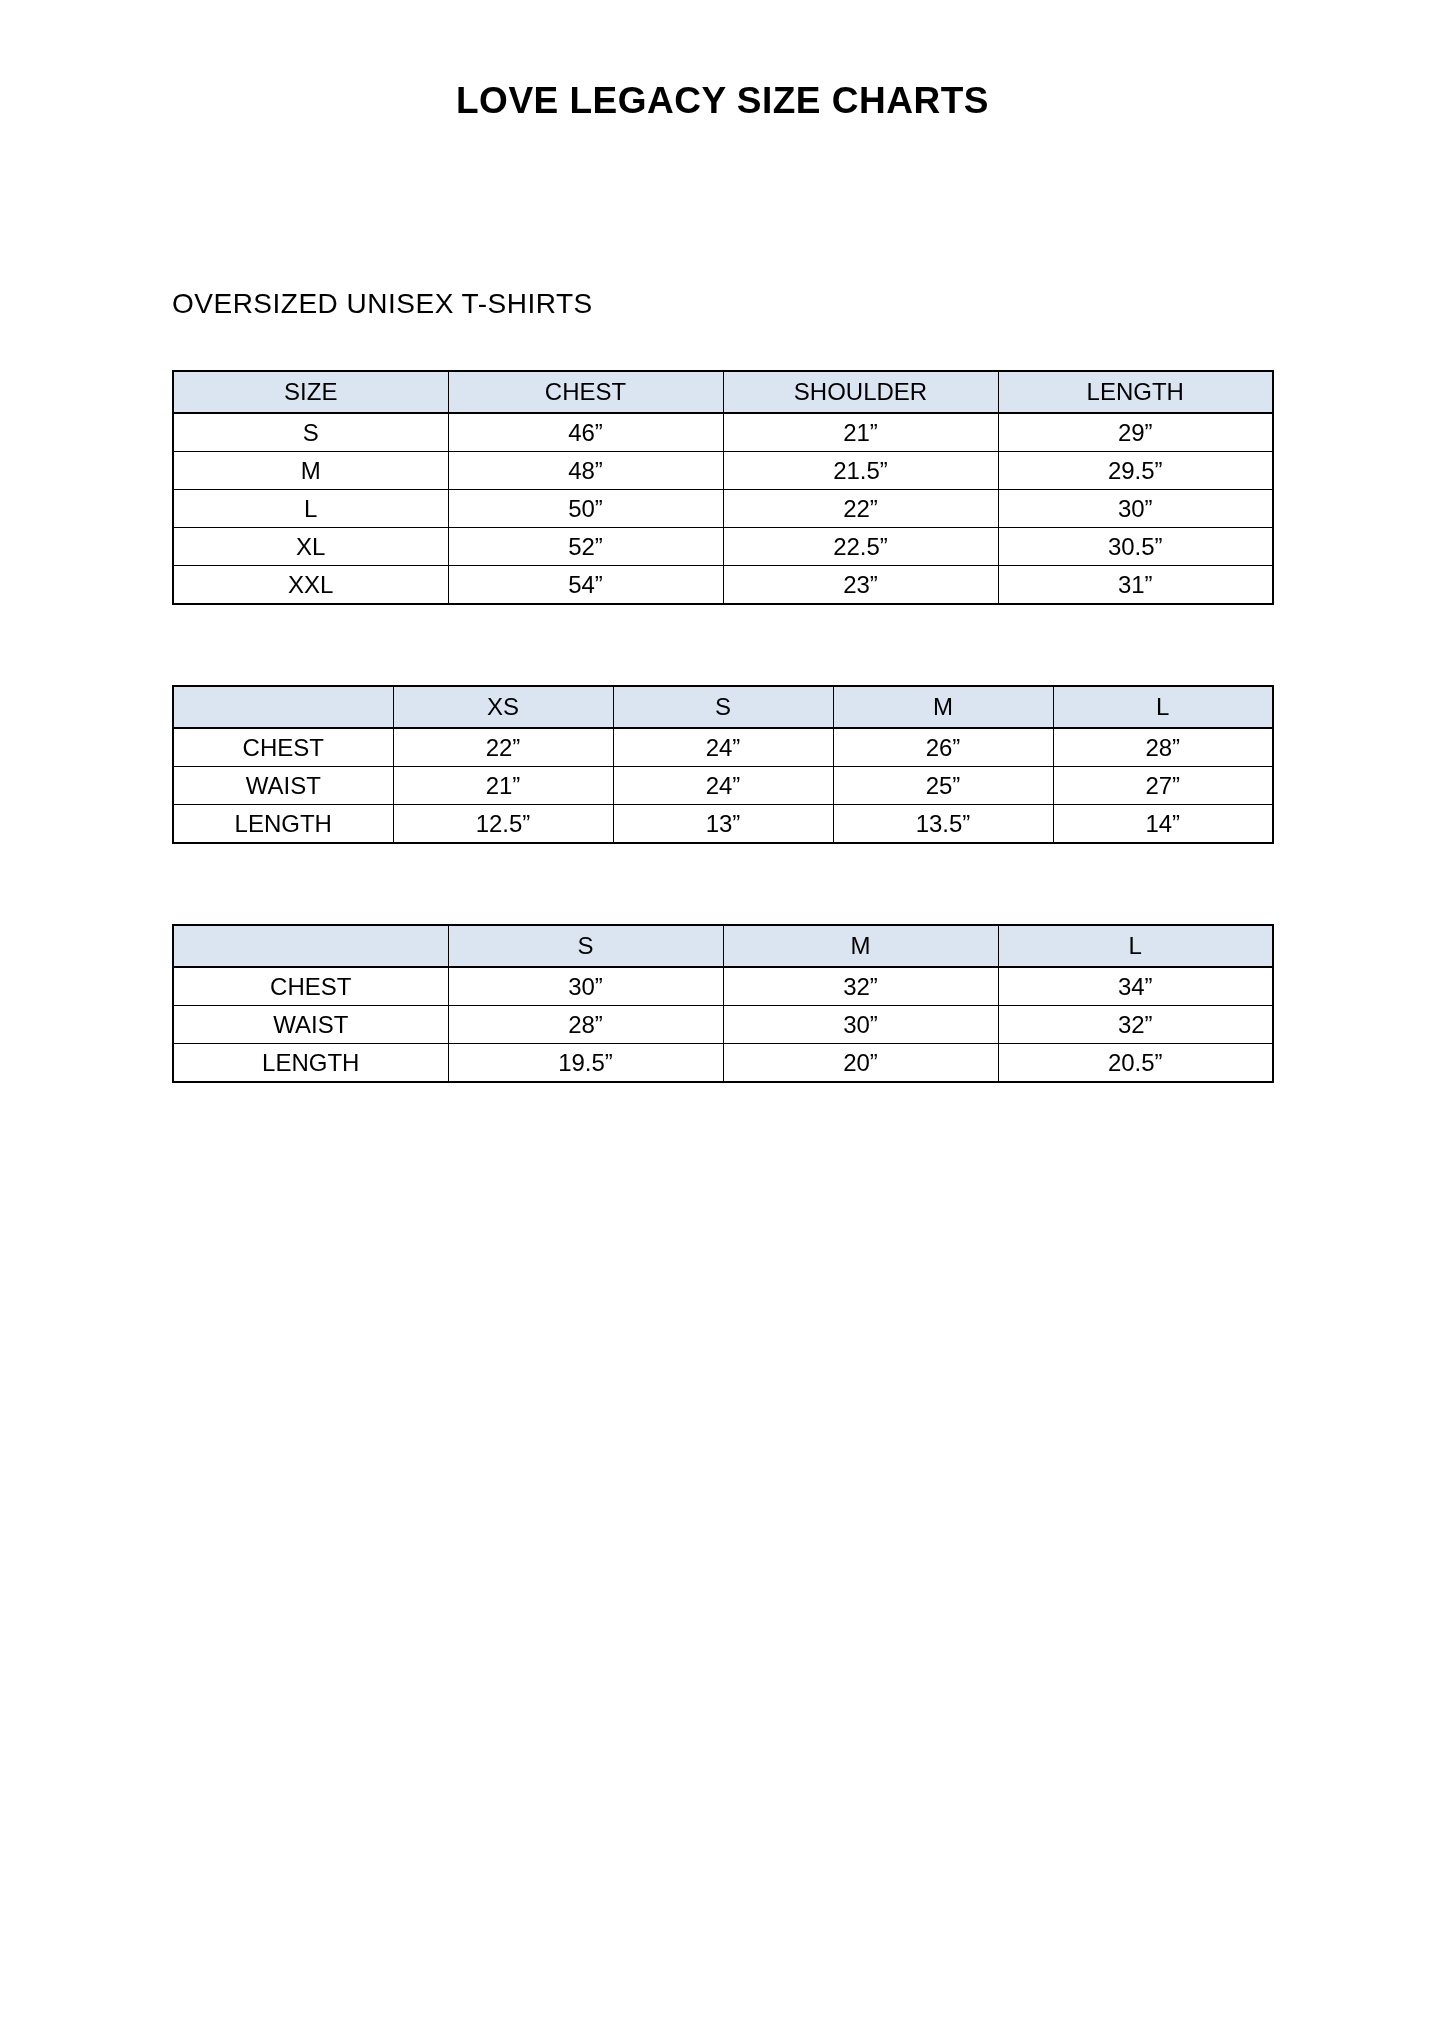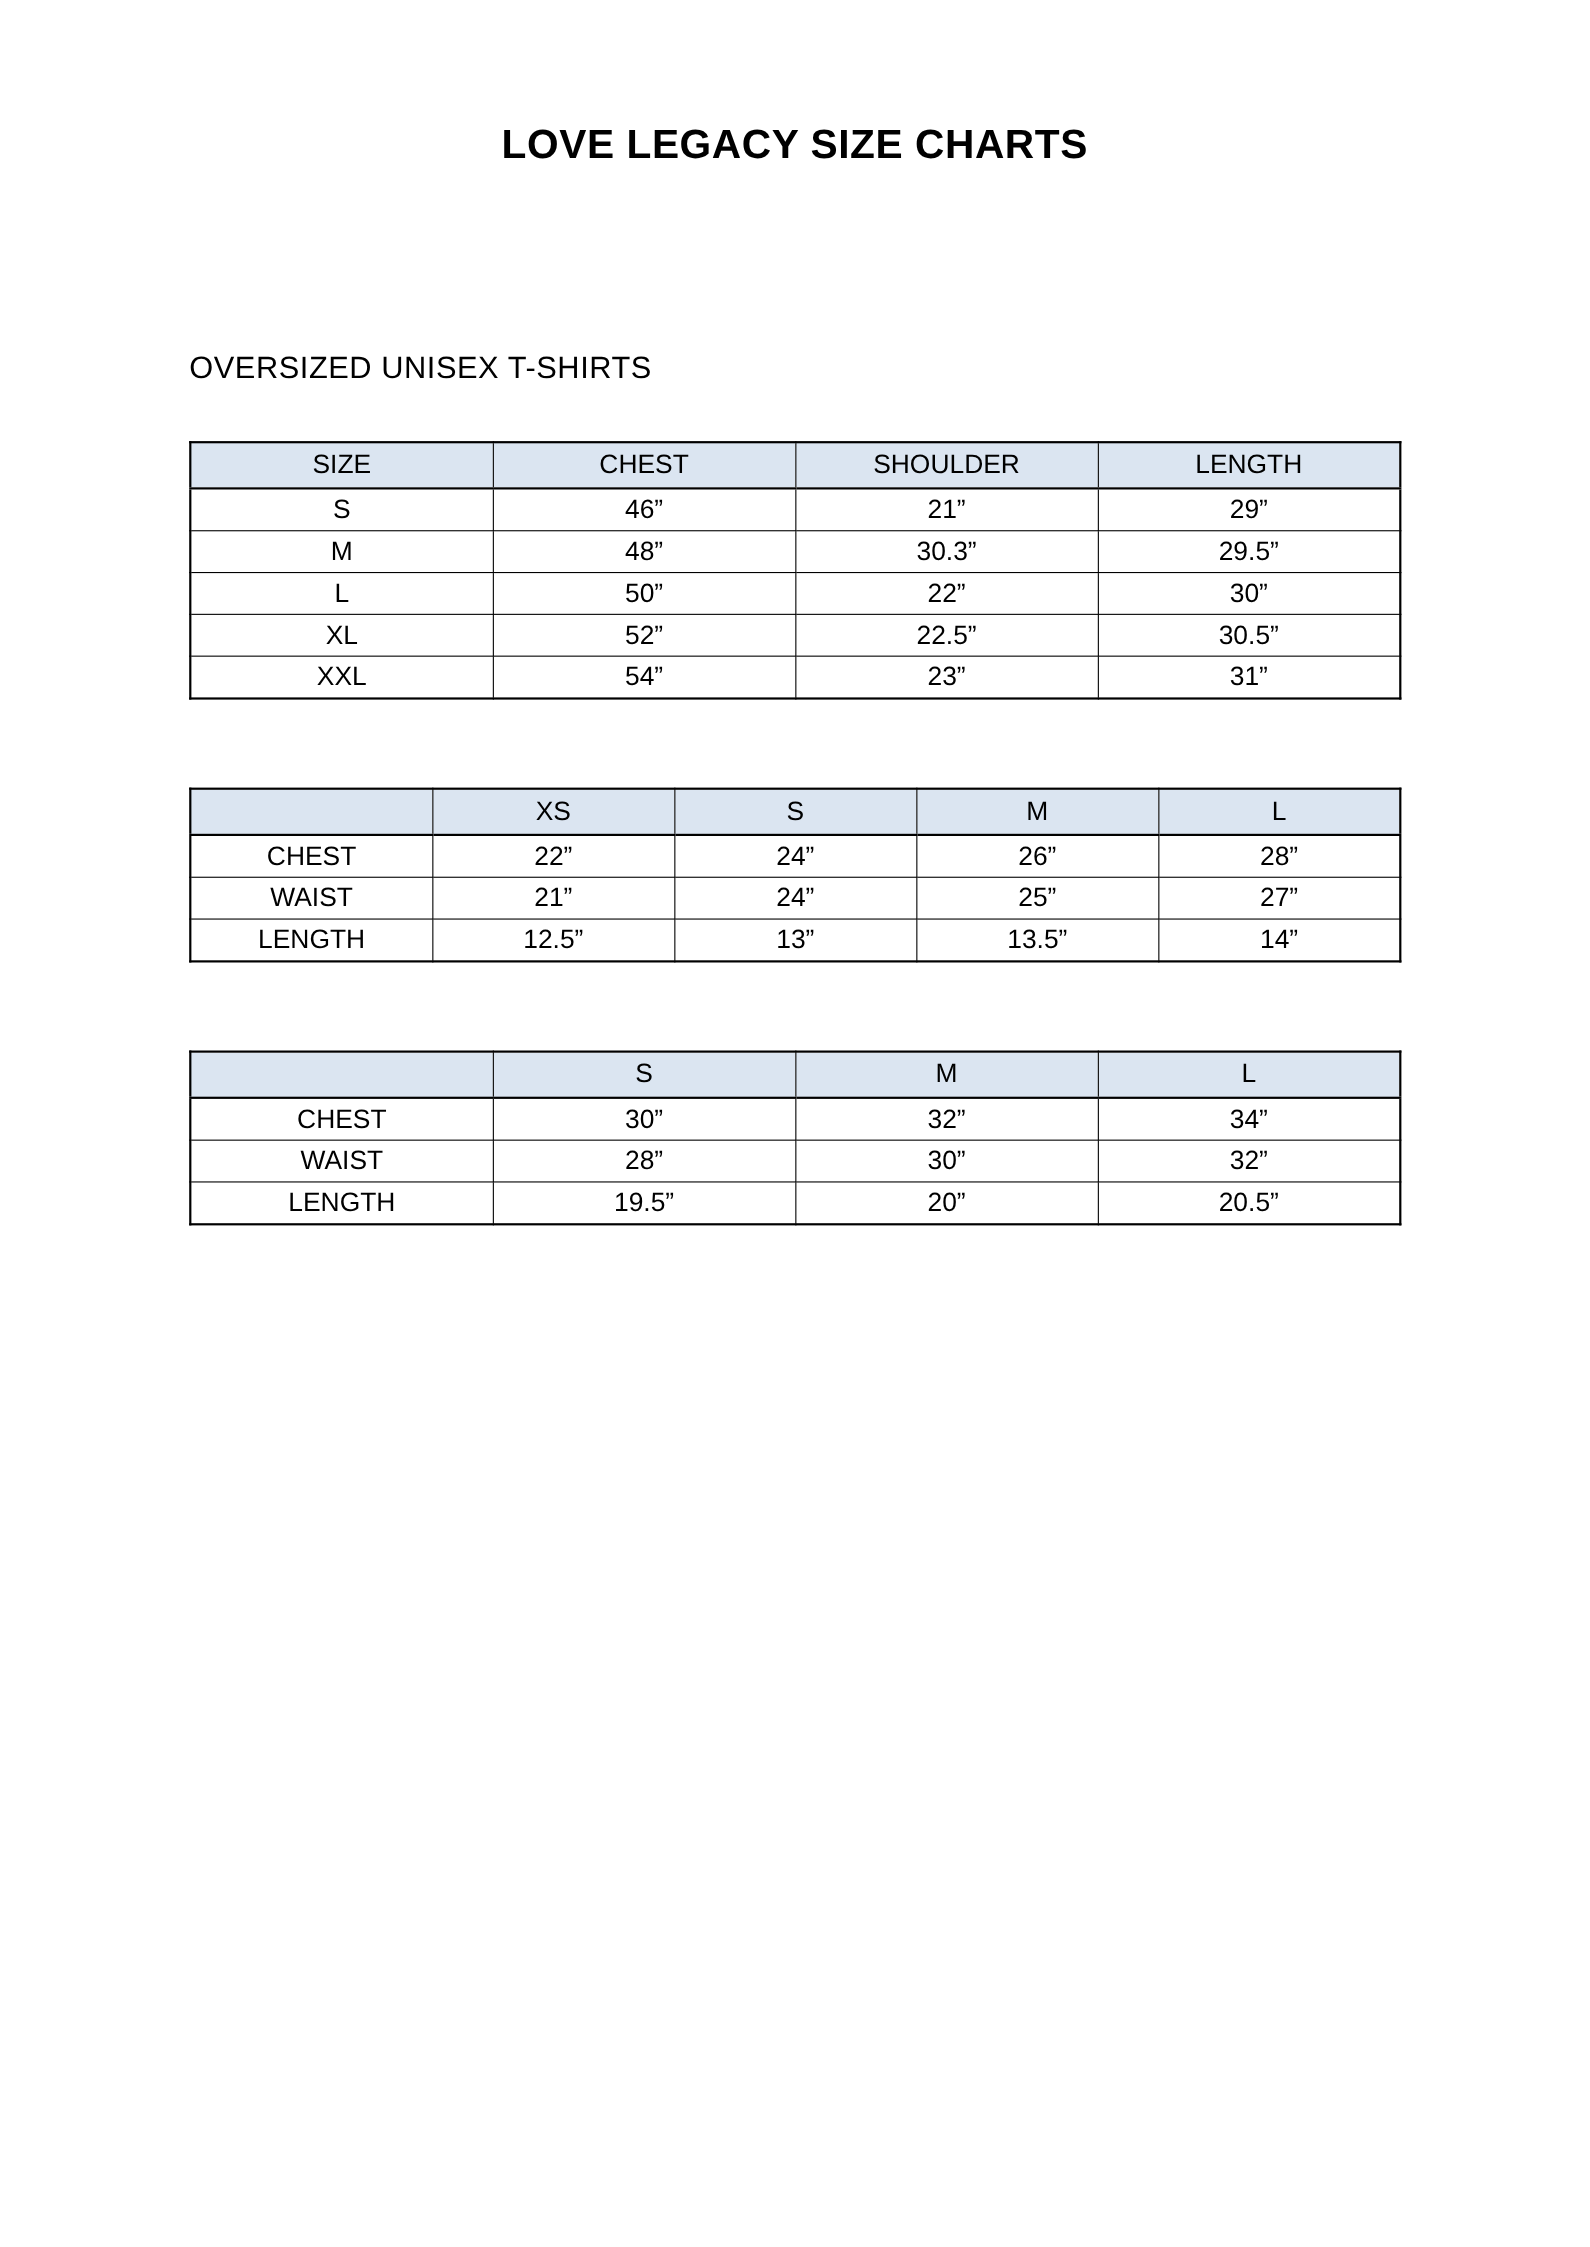--- a/index.html
+++ b/index.html
@@ -10,21 +10,21 @@
   .page {
     position: relative;
     width: 1445px;
     height: 2043px;
     background: var(--page-bg, #ffffff);
     font-family: "Liberation Sans", sans-serif;
     color: var(--text-color, #000000);
     overflow: hidden;
   }
   .doc-title {
-    padding-top: 111px;
+    padding-top: 80px;
     margin: 0;
     text-align: center;
     font-size: 37px;
     font-weight: 700;
     letter-spacing: 0.5px;
   }
   .content {
     margin-left: 172px;
     width: 1102px;
   }
@@ -90,21 +90,21 @@
       <tbody>
             <tr>
               <td>S</td>
               <td>46”</td>
               <td>21”</td>
               <td>29”</td>
             </tr>
             <tr>
               <td>M</td>
               <td>48”</td>
-              <td>30.3”</td>
+              <td>21.5”</td>
               <td>29.5”</td>
             </tr>
             <tr>
               <td>L</td>
               <td>50”</td>
               <td>22”</td>
               <td>30”</td>
             </tr>
             <tr>
               <td>XL</td>

